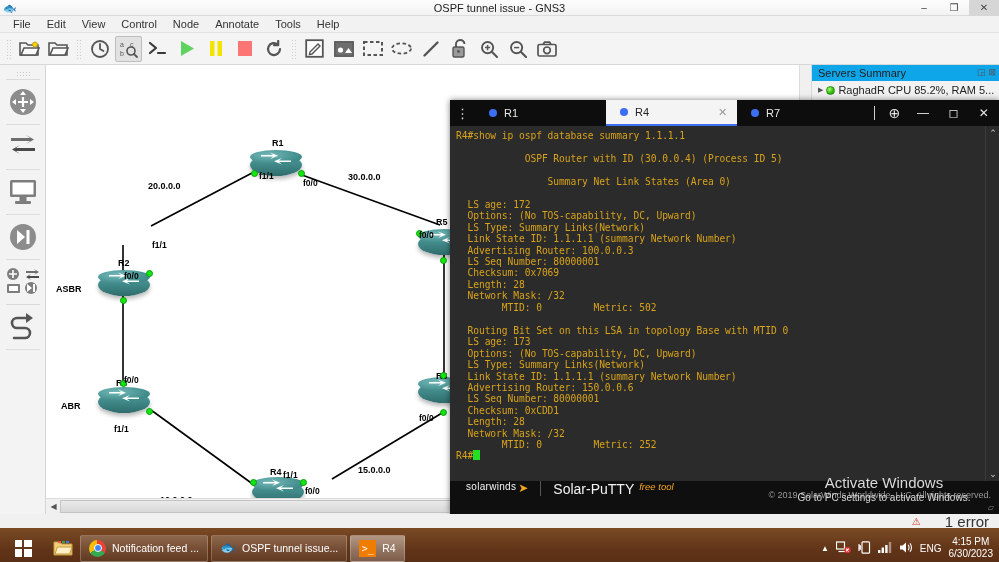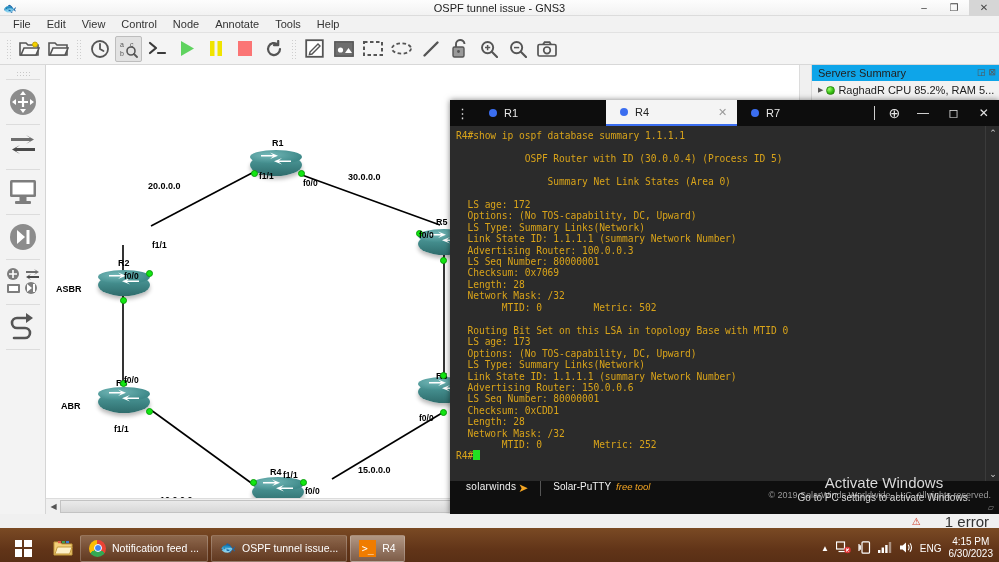--- a/index.html
+++ b/index.html
@@ -157,21 +157,21 @@
   .p-termsb { position:absolute; right:0; top:26px; width:14px; height:355px; background:#2b2b2b; border-left:1px solid #3b3b3b; }
   .p-termsb .ar { position:absolute; left:0; width:14px; height:14px; color:#cfcfcf; font-size:9px; text-align:center; line-height:14px; }
 
   .p-status {
     position:absolute; left:0; top:381px; width:549px; height:33px;
     background:#0f0f0f; display:flex; align-items:flex-start; padding-left:16px;
   }
   .p-brand { font-size:10px; color:#f2f2f2; letter-spacing:.3px; }
   .p-swlogo { color:#f5a623; font-size:12px; margin-left:2px; }
   .p-vdiv { width:1px; height:15px; background:#555; margin:0 12px; }
-  .p-tool { font-size:10px; color:#f2f2f2; }
+  .p-tool { font-size:14px; color:#f2f2f2; }
   .p-free { font-size:9.5px; color:#f5a623; font-style:italic; margin-left:5px; }
   .p-copy { position:absolute; right:8px; top:9px; font-size:9px; color:#9a9a9a; }
   .p-res { position:absolute; right:4px; bottom:2px; font-size:8px; color:#8a8a8a; letter-spacing:1px; }
 
   
   .watermark { position:absolute; left:764px; top:474px; width:240px; text-align:center; color:#d9d9d9; pointer-events:none; }
   .watermark .w1 { font-size:15px; line-height:17px; }
   .watermark .w2 { font-size:10px; line-height:13px; }
 
   

